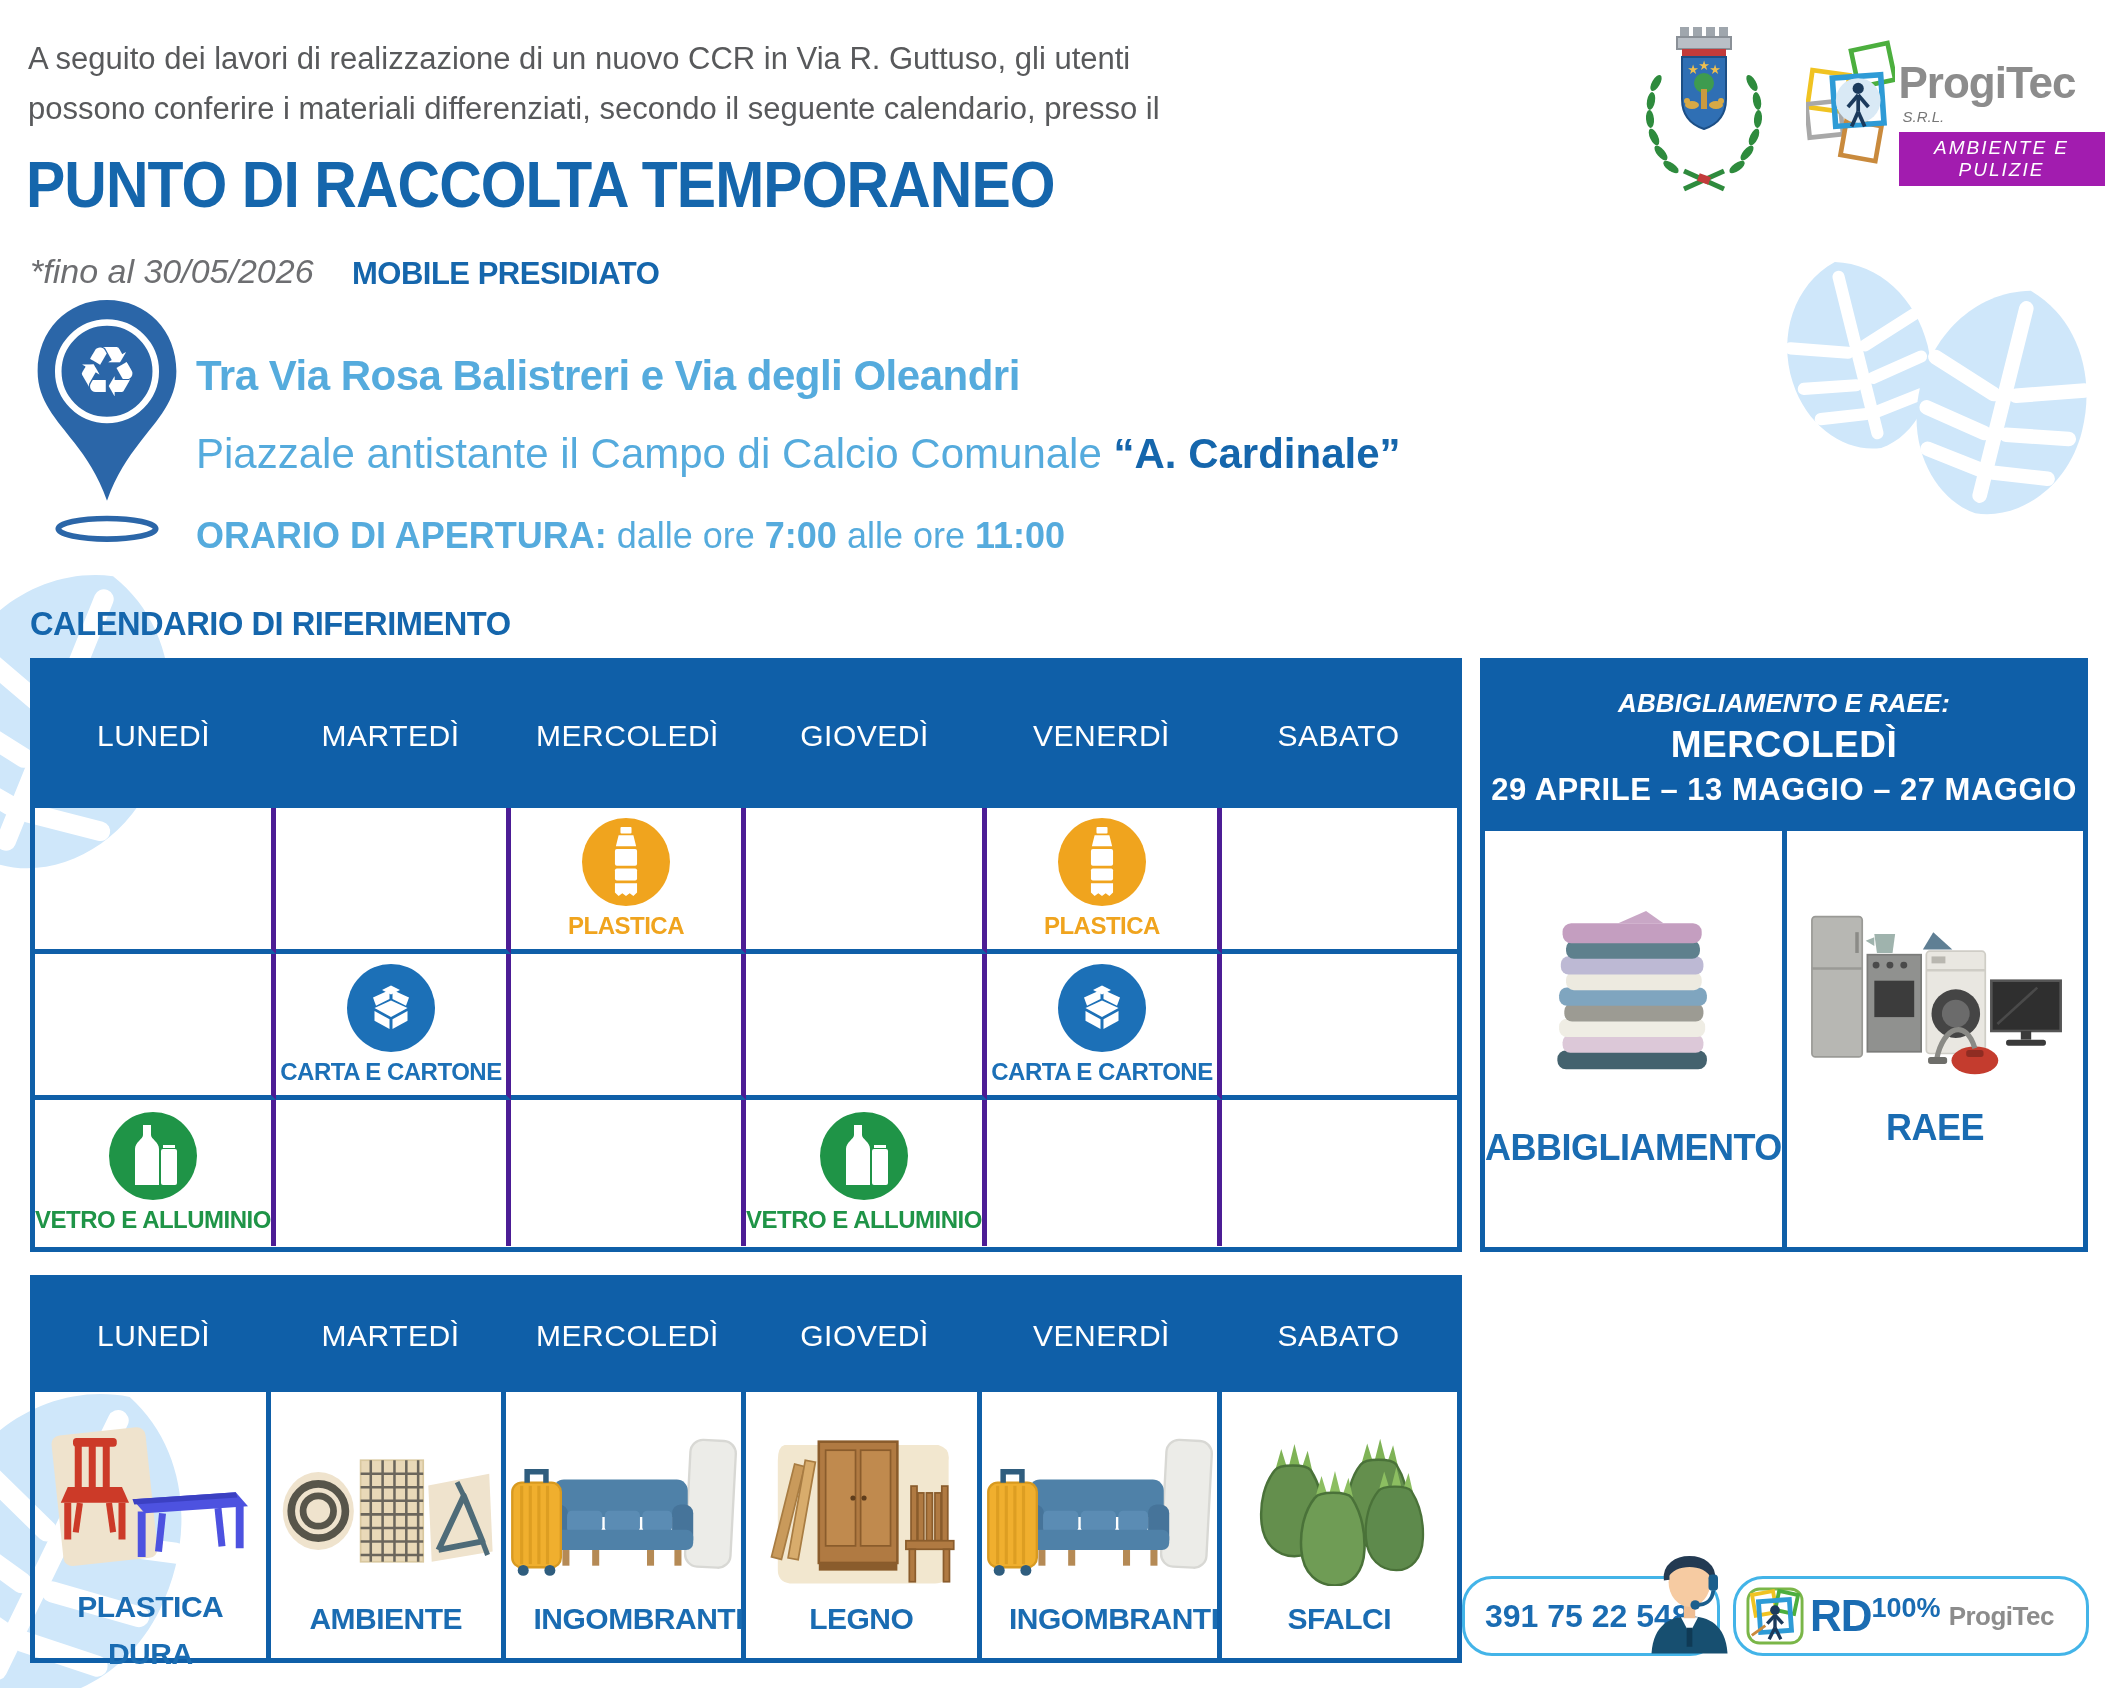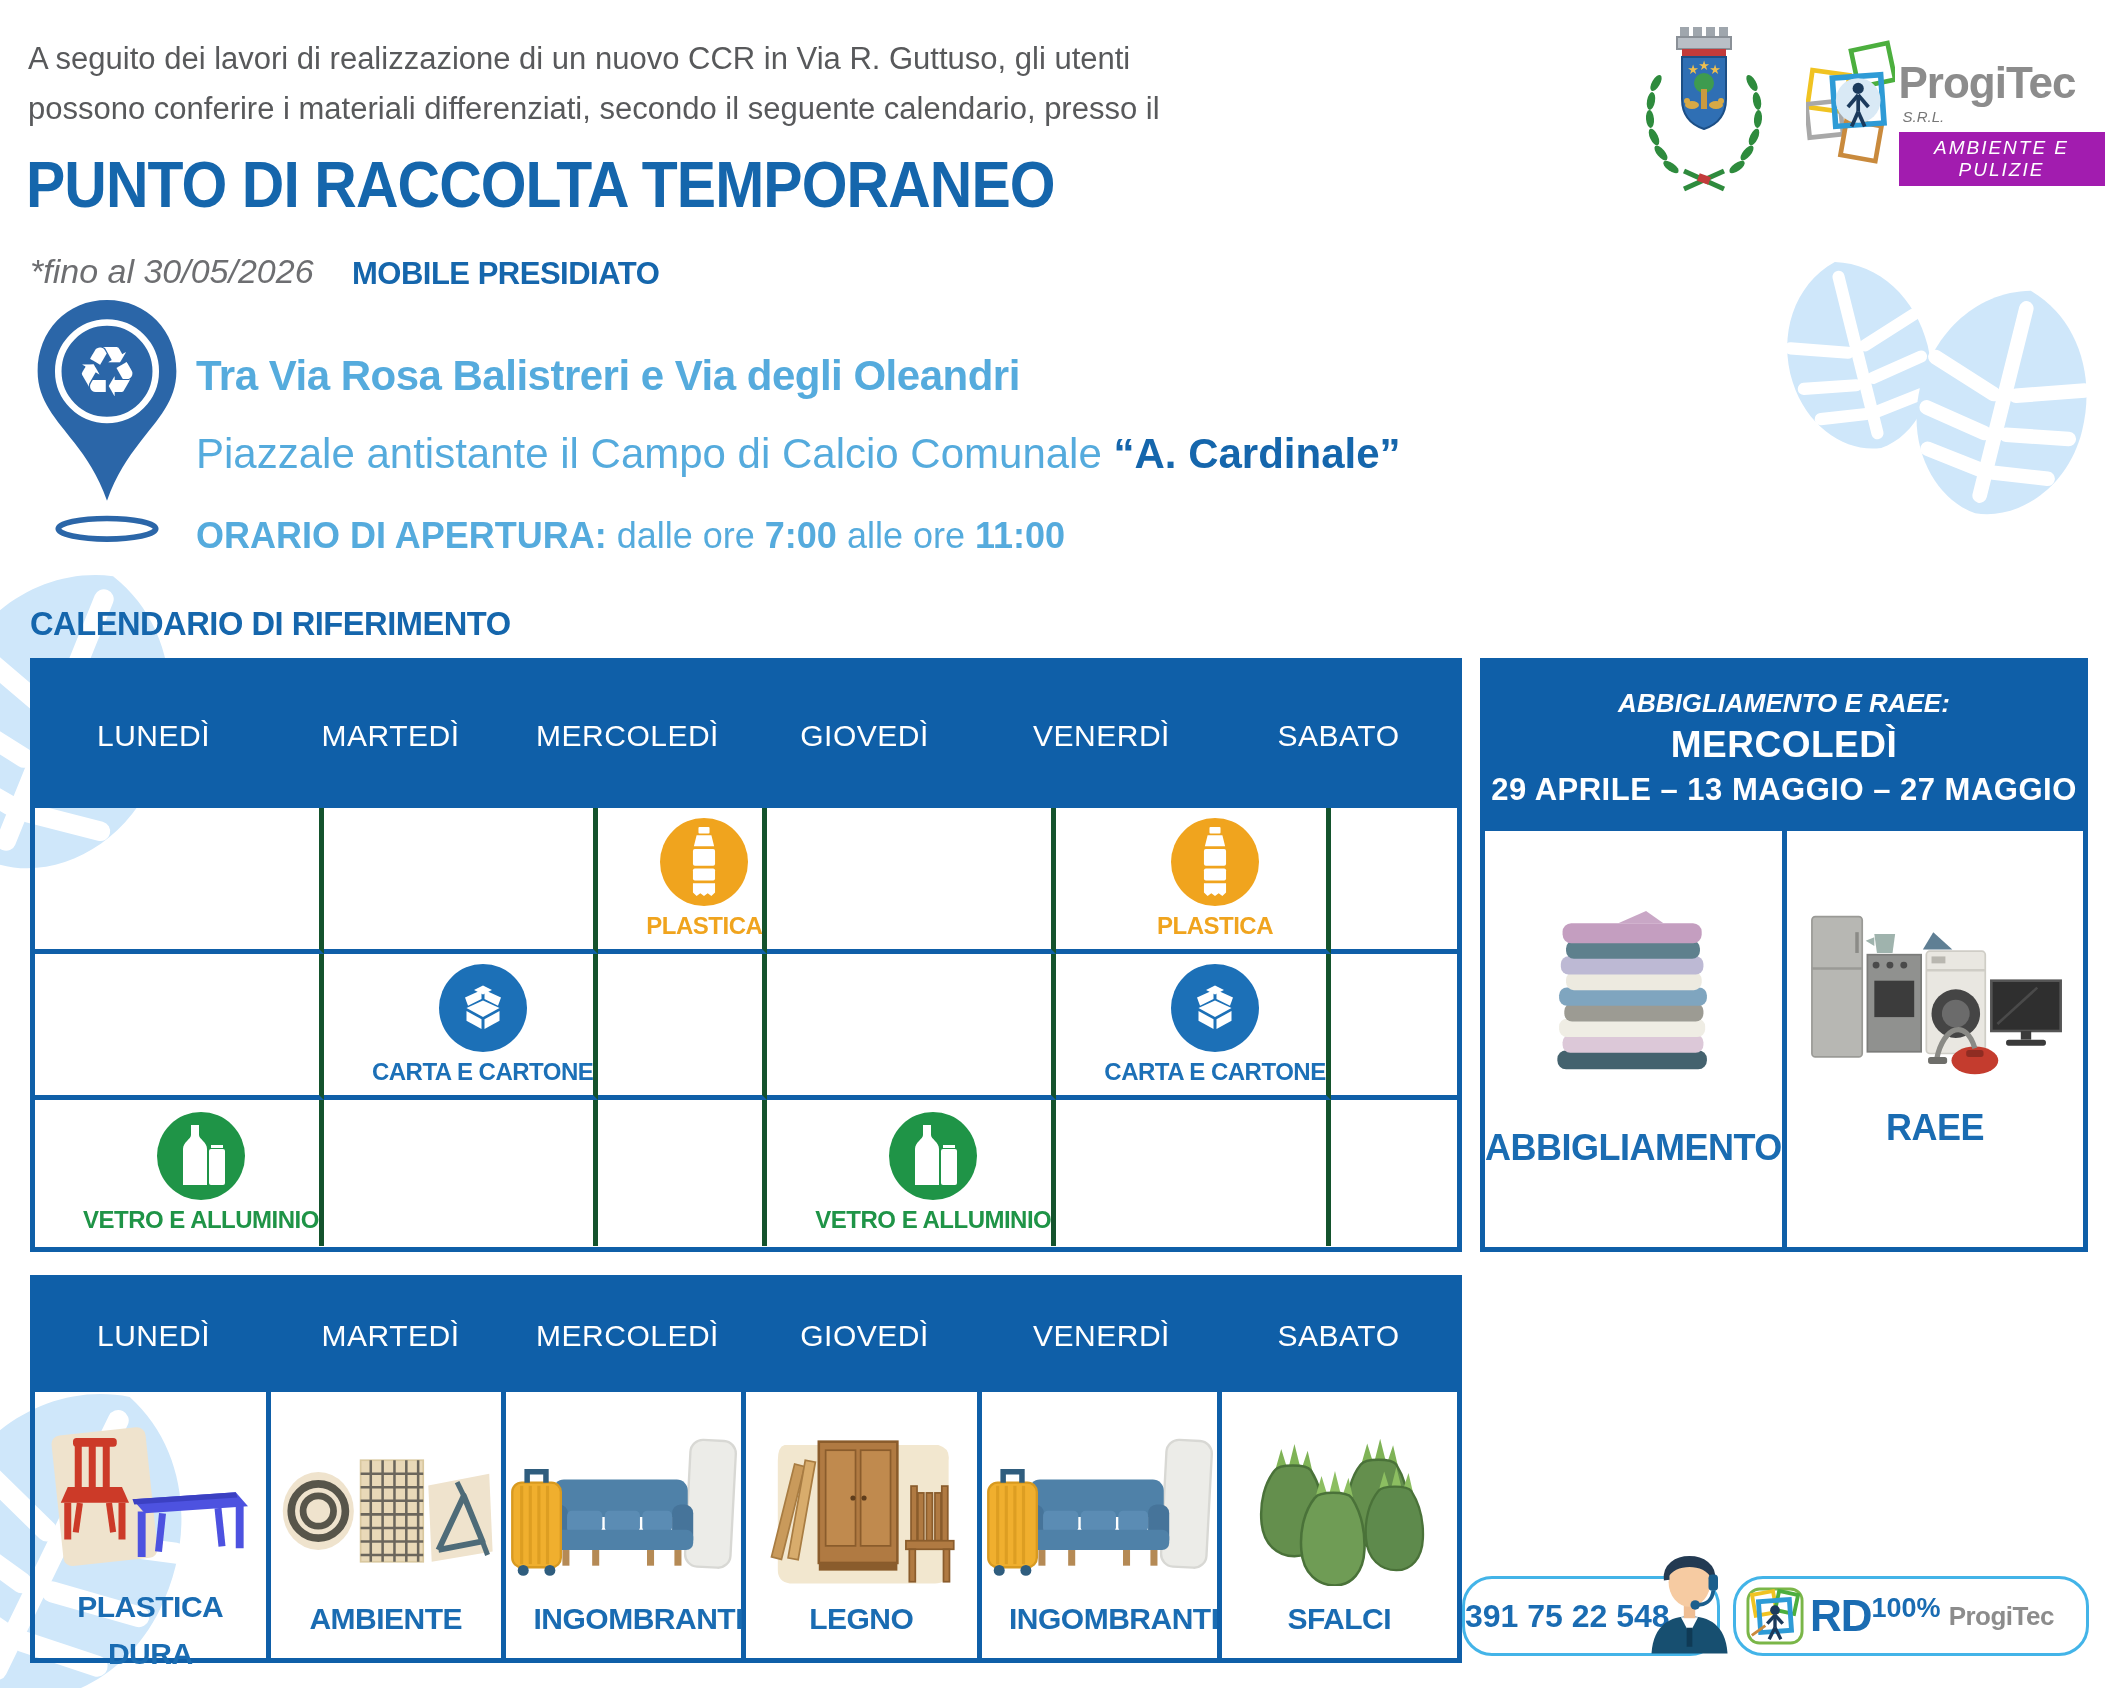--- a/index.html
+++ b/index.html
@@ -30,21 +30,21 @@
   .t1{left:30px;top:658px;width:1432px;height:594px;}
   .t2{left:30px;top:1275px;width:1432px;height:388px;}
   .thead{display:flex;background:#0F5FA8;align-items:center;}
   .t1 .thead{height:145px;}
   .t2 .thead{height:112px;}
   .day{flex:1;text-align:center;color:#fff;font-size:30px;font-weight:400;letter-spacing:.5px;}
   .tbody{display:grid;grid-template-columns:repeat(6,1fr);}
   .t1 .tbody{grid-auto-rows:146px;}
   .t2 .tbody{grid-auto-rows:266px;}
   .cell{box-sizing:border-box;display:flex;flex-direction:column;align-items:center;justify-content:center;}
-  .t1 .cell:not(:nth-child(6n)){border-right:5px solid #14532d;padding-left:48px;}
+  .t1 .cell:not(:nth-child(6n)){border-right:5px solid #4c1d95;}
   .t1 .cell:nth-child(-n+12){border-bottom:5px solid #0F5FA8;}
   .t2 .cell:not(:nth-child(6n)){border-right:5px solid #0F5FA8;}
   .mat{display:flex;flex-direction:column;align-items:center;}
   .mat-circle{width:88px;height:88px;border-radius:50%;display:flex;align-items:center;justify-content:center;}
   .mat-circle.plastica{background:#F0A41E;}
   .mat-circle.carta{background:#1C70B7;}
   .mat-circle.vetro{background:#1F9447;}
   .mat-label{margin-top:6px;font-size:24px;font-weight:800;letter-spacing:-.5px;white-space:nowrap;}
   .lab-plastica{color:#F0A41E;}
   .lab-carta{color:#1C70B7;}
@@ -64,21 +64,21 @@
   .sp-dates{font-size:31px;font-weight:800;margin-top:6px;letter-spacing:.5px;white-space:nowrap;}
   .sp-body{display:grid;grid-template-columns:1fr 1fr;height:416px;}
   .sp-cell{box-sizing:border-box;display:flex;flex-direction:column;align-items:center;padding-top:60px;}
   .sp-cell:first-child{border-right:5px solid #0F5FA8;gap:20px;}
   .sp-img{height:190px;display:flex;align-items:flex-end;justify-content:center;}
   .sp-label{margin-top:26px;font-size:36px;font-weight:800;color:#1A6CB2;letter-spacing:-.5px;}
 
   
   .badge{position:absolute;box-sizing:border-box;border:3px solid #43B4E8;border-radius:30px;
          background:#fff;display:flex;align-items:center;}
-  .badge-phone{left:1462px;top:1576px;width:258px;height:80px;}
+  .badge-phone{left:1462px;top:1576px;width:258px;height:80px;padding-left:20px;}
   .phone-num{font-size:32px;font-weight:800;color:#1A6CB2;white-space:nowrap;}
   .operator{position:absolute;left:1642px;top:1532px;z-index:2;}
   .badge-rd{left:1733px;top:1576px;width:356px;height:80px;padding-left:10px;}
   .rd-text{font-size:44px;font-weight:800;color:#1A6CB2;margin-left:6px;letter-spacing:-1px;}
   .rd-pct{font-size:27px;font-weight:800;color:#1A6CB2;align-self:flex-start;margin-top:14px;}
   .rd-brand{font-size:26px;font-weight:700;color:#8C8C8C;margin-left:8px;letter-spacing:-.5px;}
 
   
   .crest{left:1640px;top:20px;}
   .progitec{left:1806px;top:40px;width:300px;}

